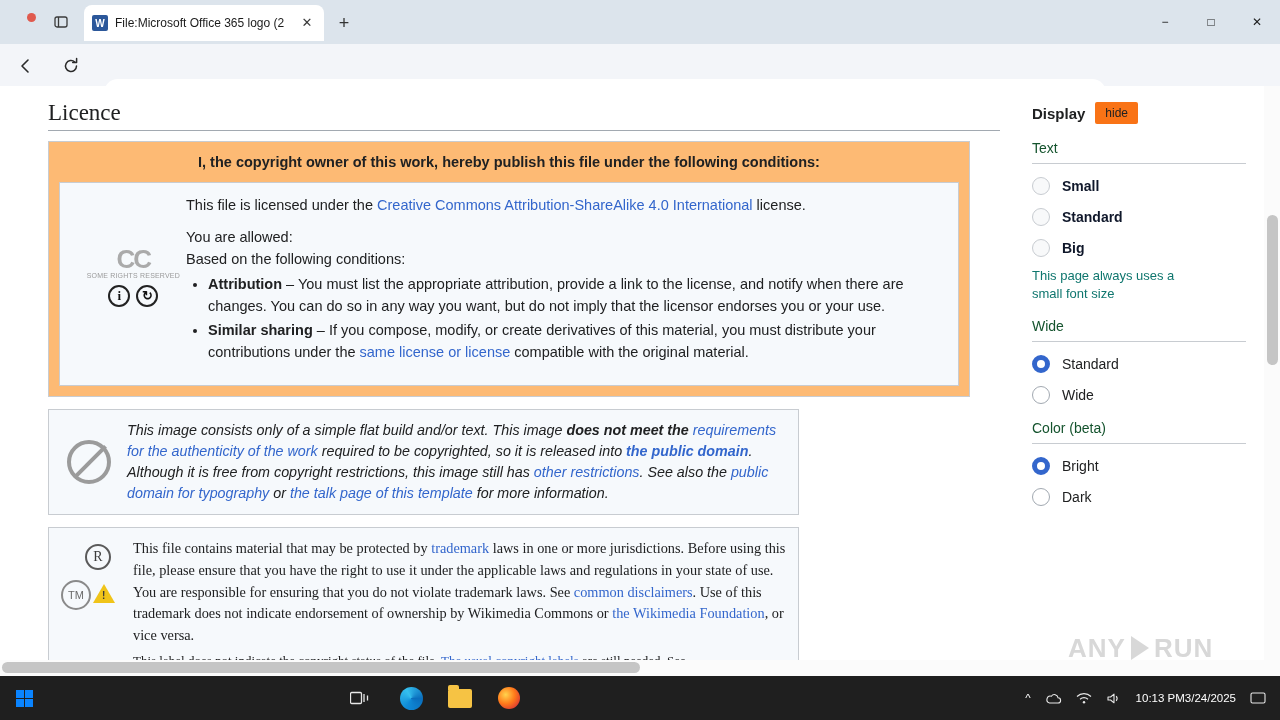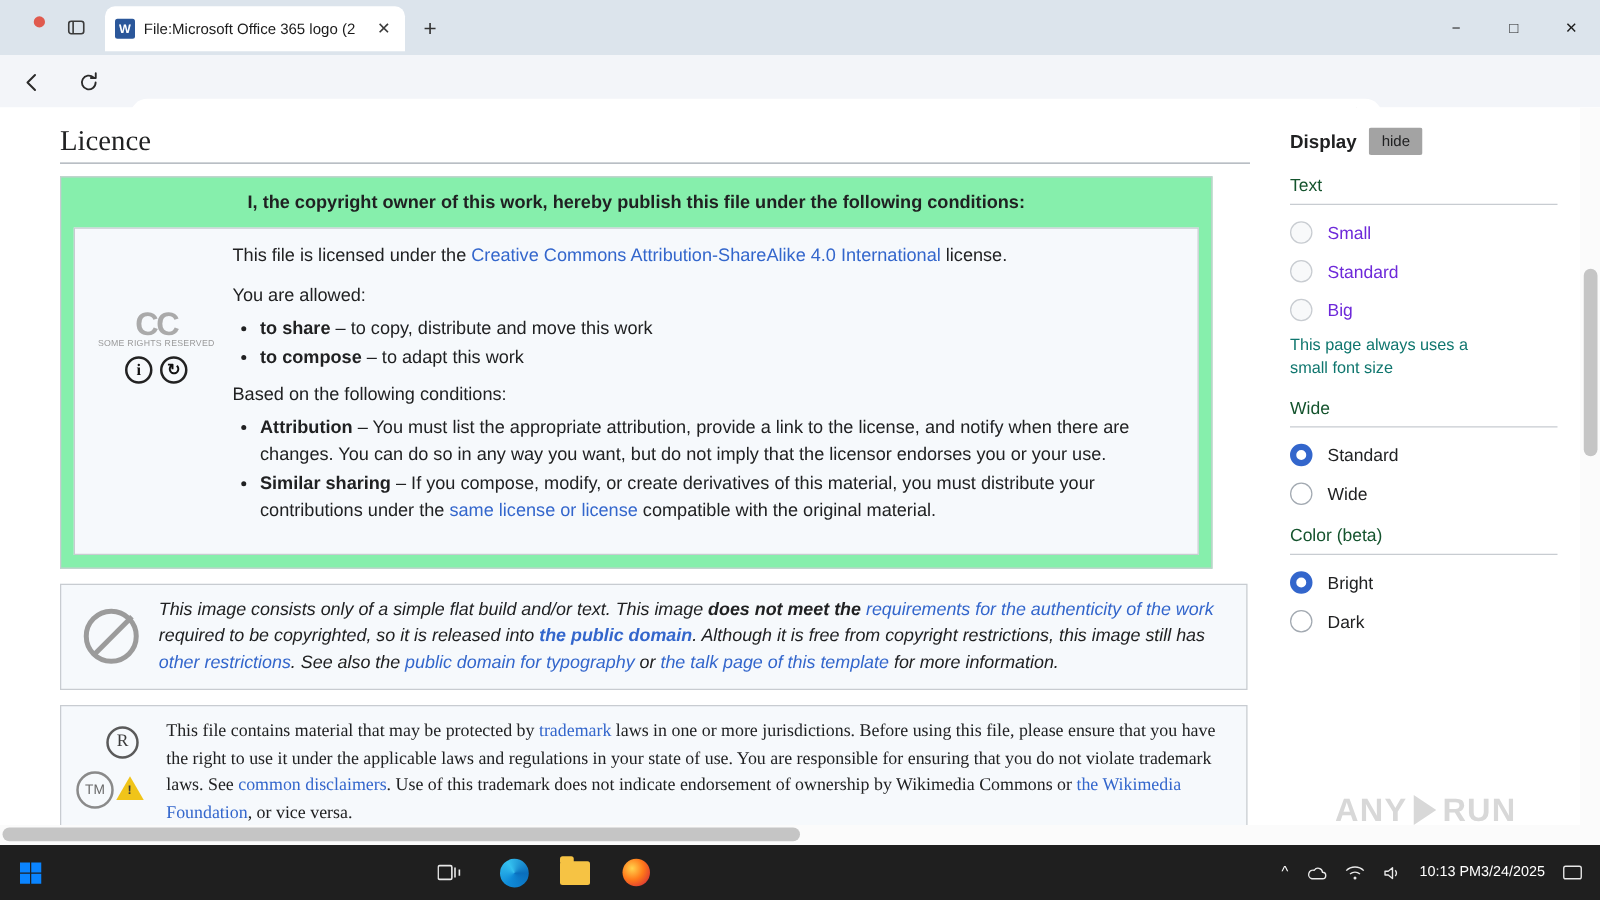--- a/index.html
+++ b/index.html
@@ -108,31 +108,31 @@
     color:#202122;
     font-family:"Liberation Serif", serif;
   }
   h2.lic {
     font-family:"Liberation Serif", serif;
     font-size:23px; font-weight:normal; margin:14px 0 6px 0;
     border-bottom:1px solid #a2a9b1; padding-bottom:4px; width:952px;
   }
 
   .licbox {
-    margin-top:10px; width:922px; border:1px solid #c8ccd1; background:#86efac;
+    margin-top:10px; width:922px; border:1px solid #c8ccd1; background:#fdba74;
   }
   .licbox .hdr {
     text-align:center; font-weight:bold; font-size:14.5px; padding:12px 10px;
     font-family:"Liberation Sans", sans-serif; color:#202122;
   }
   .licbox .inner {
     margin:0 10px 10px 10px; border:1px solid #c8ccd1; background:#f6f9fc;
     display:flex; padding:12px 10px 14px 10px; gap:6px;
   }
-  .cc-col { width:110px; flex:0 0 110px; display:flex; align-items:flex-start; justify-content:center; padding-top:52px;}
+  .cc-col { width:110px; flex:0 0 110px; display:flex; align-items:flex-start; justify-content:flex-end; padding-top:52px;}
   .cc-mark { text-align:center; }
   .cc-letters {
     font-family:"Liberation Sans", sans-serif; font-weight:bold; font-size:26px;
     color:#aaaaaa; letter-spacing:-2px; line-height:24px;
   }
   .cc-sub {
     font-family:"Liberation Sans", sans-serif; font-size:7px; color:#9a9a9a;
     letter-spacing:0.2px; margin-top:1px;
   }
   .cc-circles { margin-top:6px; display:flex; gap:6px; justify-content:center; }
@@ -141,21 +141,21 @@
     display:flex; align-items:center; justify-content:center;
     font-family:"Liberation Serif", serif; font-weight:bold; font-size:13px; color:#111;
   }
   .lic-text { flex:1 1 auto; font-size:14.5px; line-height:1.5; font-family:"Liberation Sans", sans-serif;}
   .lic-text .centerline { text-align:left; margin-bottom:10px; }
   .lic-text ul { margin:4px 0 8px 0; padding-left:22px; }
   .lic-text li { margin:2px 0; }
   a { color:#3366cc; text-decoration:none; }
 
   .pdbox, .tmbox {
-    margin-top:12px; width:950px; border:1px solid #c8ccd1; background:#f6f9fc;
+    margin-top:12px; width:751px; border:1px solid #c8ccd1; background:#f6f9fc;
     display:flex; padding:10px 12px; gap:10px;
   }
   .pdbox .icon-col { width:56px; flex:0 0 56px; display:flex; align-items:center; justify-content:center; }
   .nofree {
     width:44px; height:44px; border-radius:50%; border:4px solid #9b9b9b;
     position:relative;
   }
   .nofree:after {
     content:""; position:absolute; left:-3px; top:16px; width:44px; height:4px;
     background:#9b9b9b; transform:rotate(-45deg);
@@ -194,36 +194,36 @@
 
   
   .sidebar {
     position:absolute; left:1016px; top:0; width:248px; height:590px;
     background:#ffffff; padding:16px 18px 0 16px;
     font-family:"Liberation Sans", sans-serif;
   }
   .sb-head { display:flex; align-items:center; gap:10px; }
   .sb-title { font-size:15px; font-weight:bold; color:#202122; }
   .sb-hide {
-    background:#a3a3a3; border:1px solid transparent; border-radius:2px;
+    background:#f97316; border:1px solid transparent; border-radius:2px;
     font-size:12px; color:#202122; padding:3px 9px;
   }
   .sb-sec {
     margin-top:16px; font-size:14px; color:#14532d;
     border-bottom:1px solid #c8ccd1; padding-bottom:7px;
   }
   .radio-row { display:flex; align-items:center; gap:12px; margin-top:13px; }
   .radio {
     width:18px; height:18px; border-radius:50%; border:1px solid #a2a9b1; background:#fff;
     flex:0 0 18px; position:relative;
   }
   .radio.checked { border:5px solid #3366cc; }
   .radio.dis { border-color:#c8ccd1; background:#f8f9fa; }
   .radio-label { font-size:14px; color:#202122; }
-  .radio-label.dis { color:#6d28d9; }
+  .radio-label.dis { color:#0f172a;font-weight:bold; }
   .note-dis { font-size:13px; color:#0f766e; margin-top:10px; line-height:1.35; width:165px;}
 
   
   .watermark {
     position:absolute; left:1068px; top:540px; width:140px; height:44px;
     display:flex; align-items:center; gap:2px;
     font-family:"Liberation Sans", sans-serif; font-size:26px; font-weight:bold;
     color:#d8d8d8; letter-spacing:1px; user-select:none;
   }
   .wm-tri {
@@ -411,24 +411,20 @@
               <span>i</span>
               <span>↻</span>
             </div>
           </div>
         </div>
         <div class="lic-text">
           <div class="centerline">
             <span>This file is licensed under the </span><a href="#">Creative Commons Attribution-ShareAlike 4.0 International</a><span> license.</span>
           </div>
           <div>You are allowed:</div>
-          <ul>
-            <li><b>to share</b><span> – to copy, distribute and move this work</span></li>
-            <li><b>to compose</b><span> – to adapt this work</span></li>
-          </ul>
           <div>Based on the following conditions:</div>
           <ul>
             <li><b>Attribution</b><span> – You must list the appropriate attribution, provide a link to the license, and notify when there are changes. You can do so in any way you want, but do not imply that the licensor endorses you or your use.</span></li>
             <li><b>Similar sharing</b><span> – If you compose, modify, or create derivatives of this material, you must distribute your contributions under the </span><a href="#">same license or license</a><span> compatible with the original material.</span></li>
           </ul>
         </div>
       </div>
     </div>
 
     <div class="pdbox">

